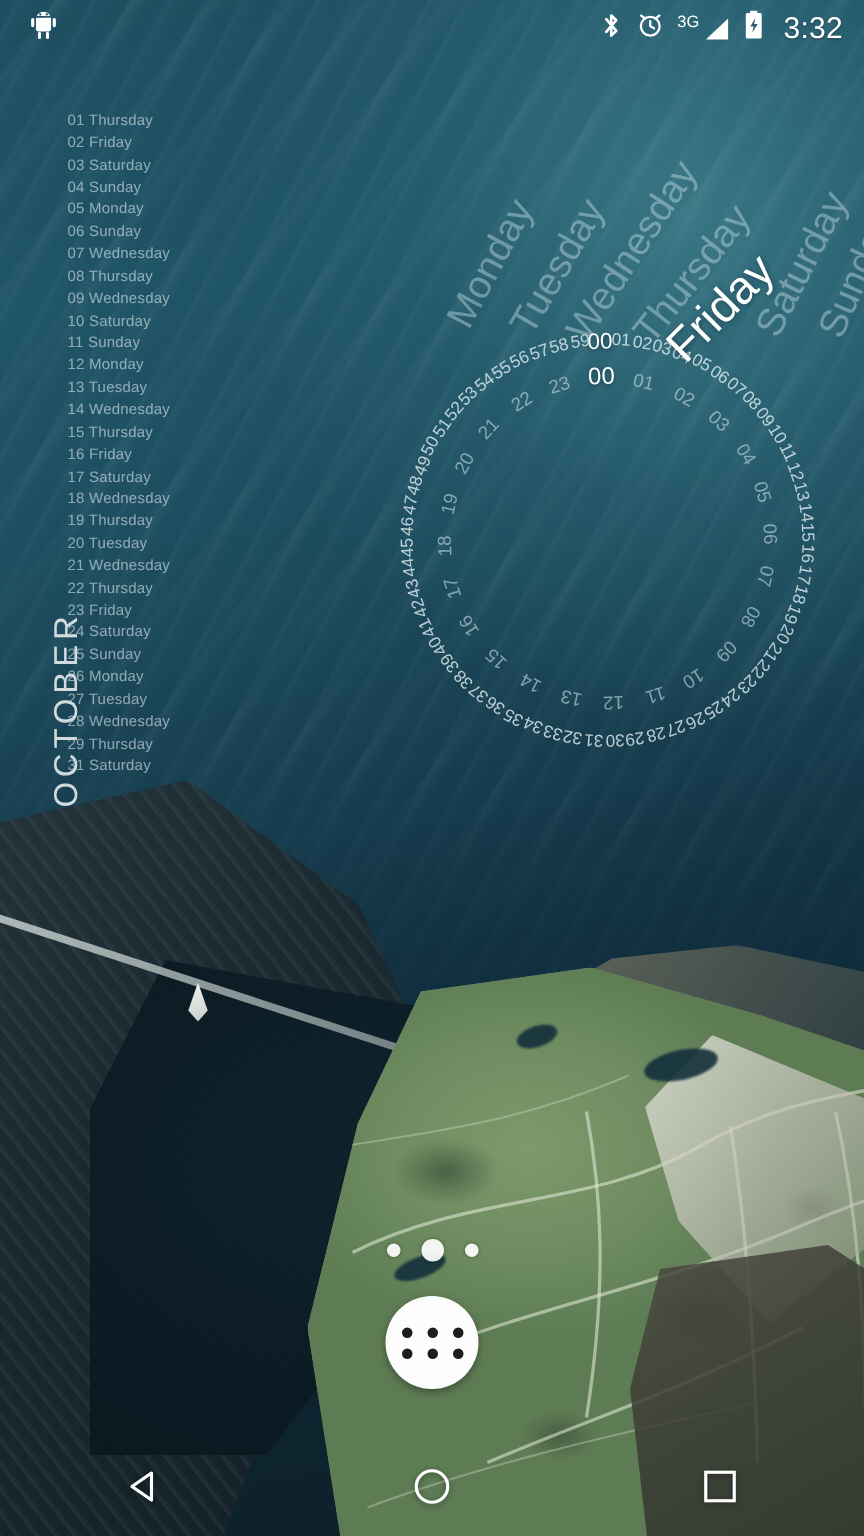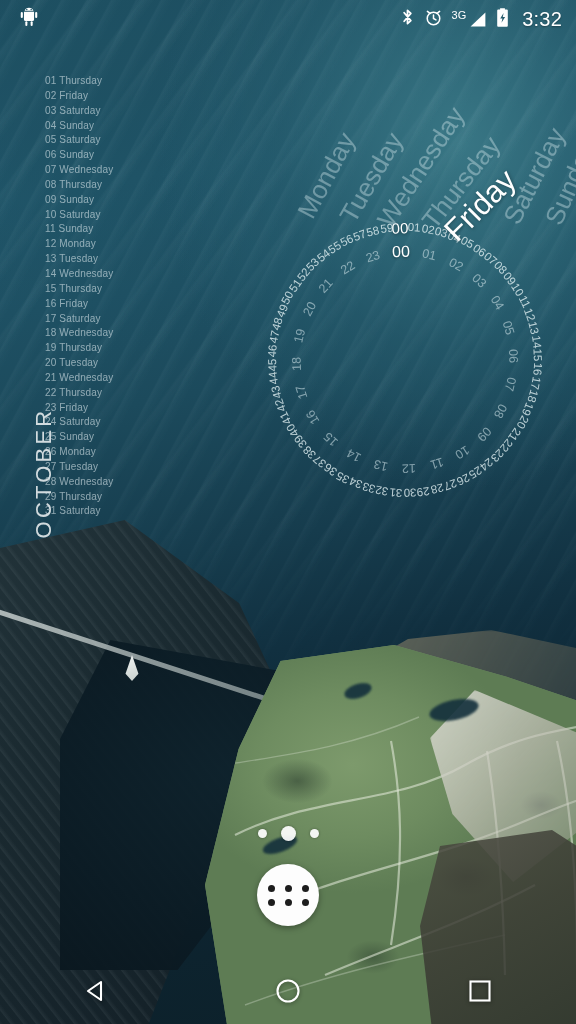--- a/index.html
+++ b/index.html
@@ -367,25 +367,25 @@
     </div>
   </div>
 
   <div id="calendar-widget">
     <div id="month-label">OCTOBER</div>
     <ul id="day-list">
         <li>01 Thursday</li>
         <li>02 Friday</li>
         <li>03 Saturday</li>
         <li>04 Sunday</li>
-        <li>05 Saturday</li>
+        <li>05 Monday</li>
         <li>06 Sunday</li>
         <li>07 Wednesday</li>
         <li>08 Thursday</li>
-        <li>09 Sunday</li>
+        <li>09 Wednesday</li>
         <li>10 Saturday</li>
         <li>11 Sunday</li>
         <li>12 Monday</li>
         <li>13 Tuesday</li>
         <li>14 Wednesday</li>
         <li>15 Thursday</li>
         <li>16 Friday</li>
         <li>17 Saturday</li>
         <li>18 Wednesday</li>
         <li>19 Thursday</li>

